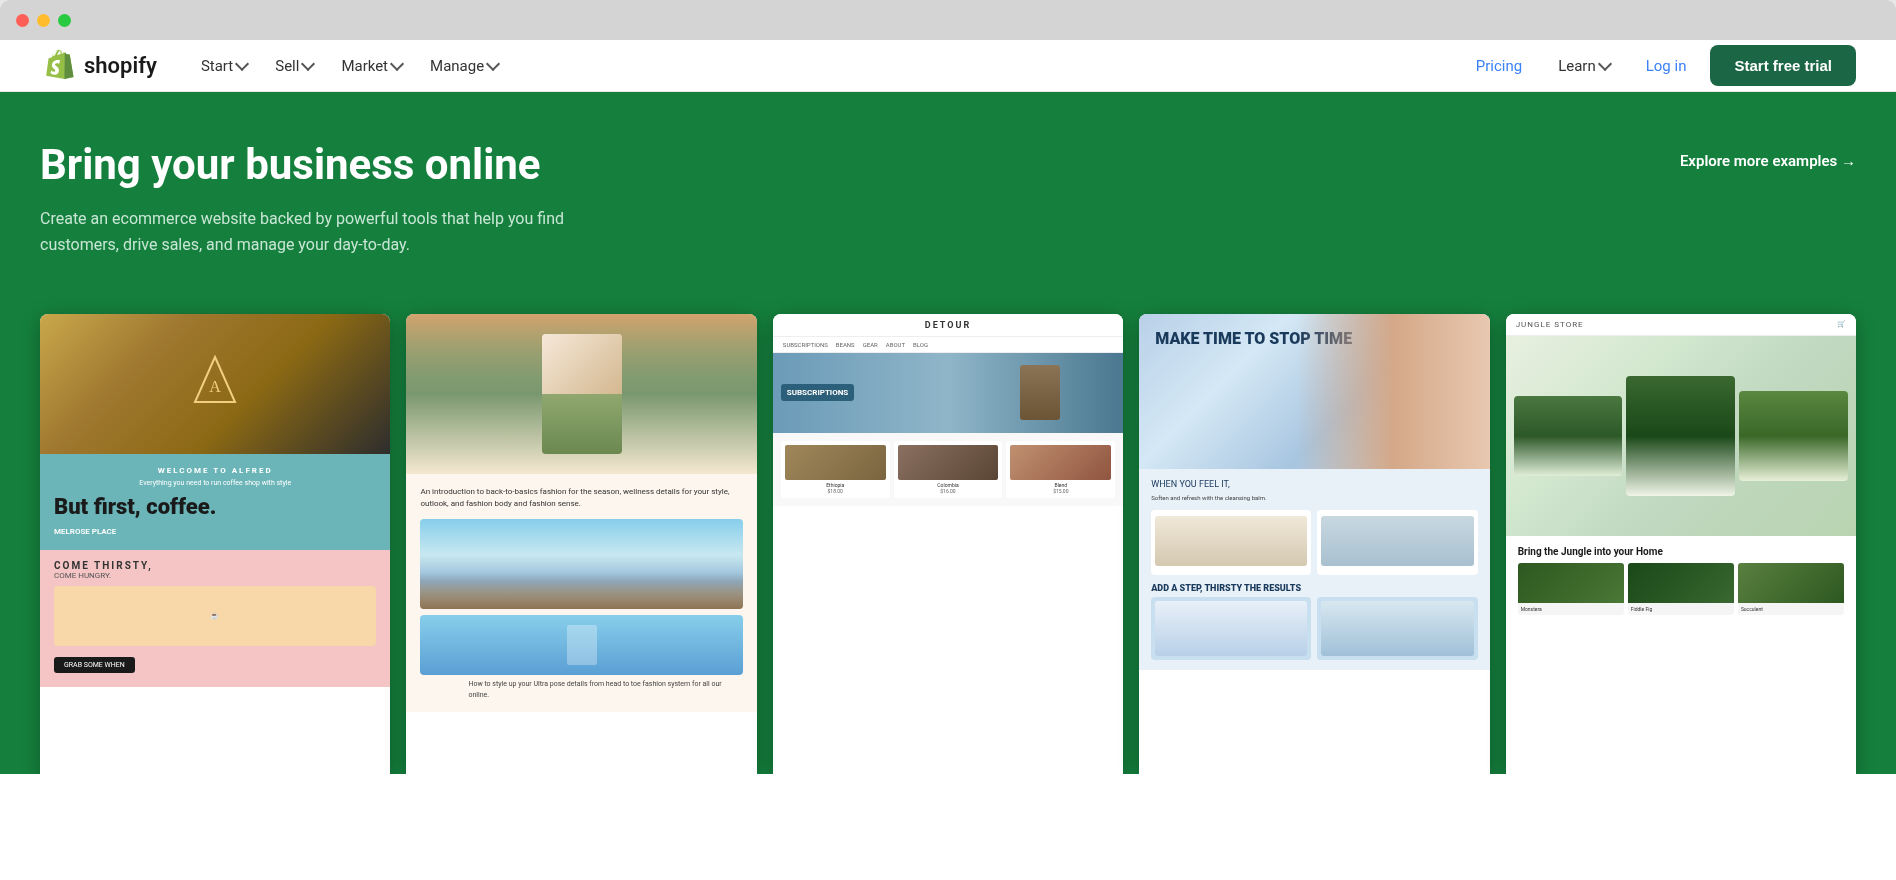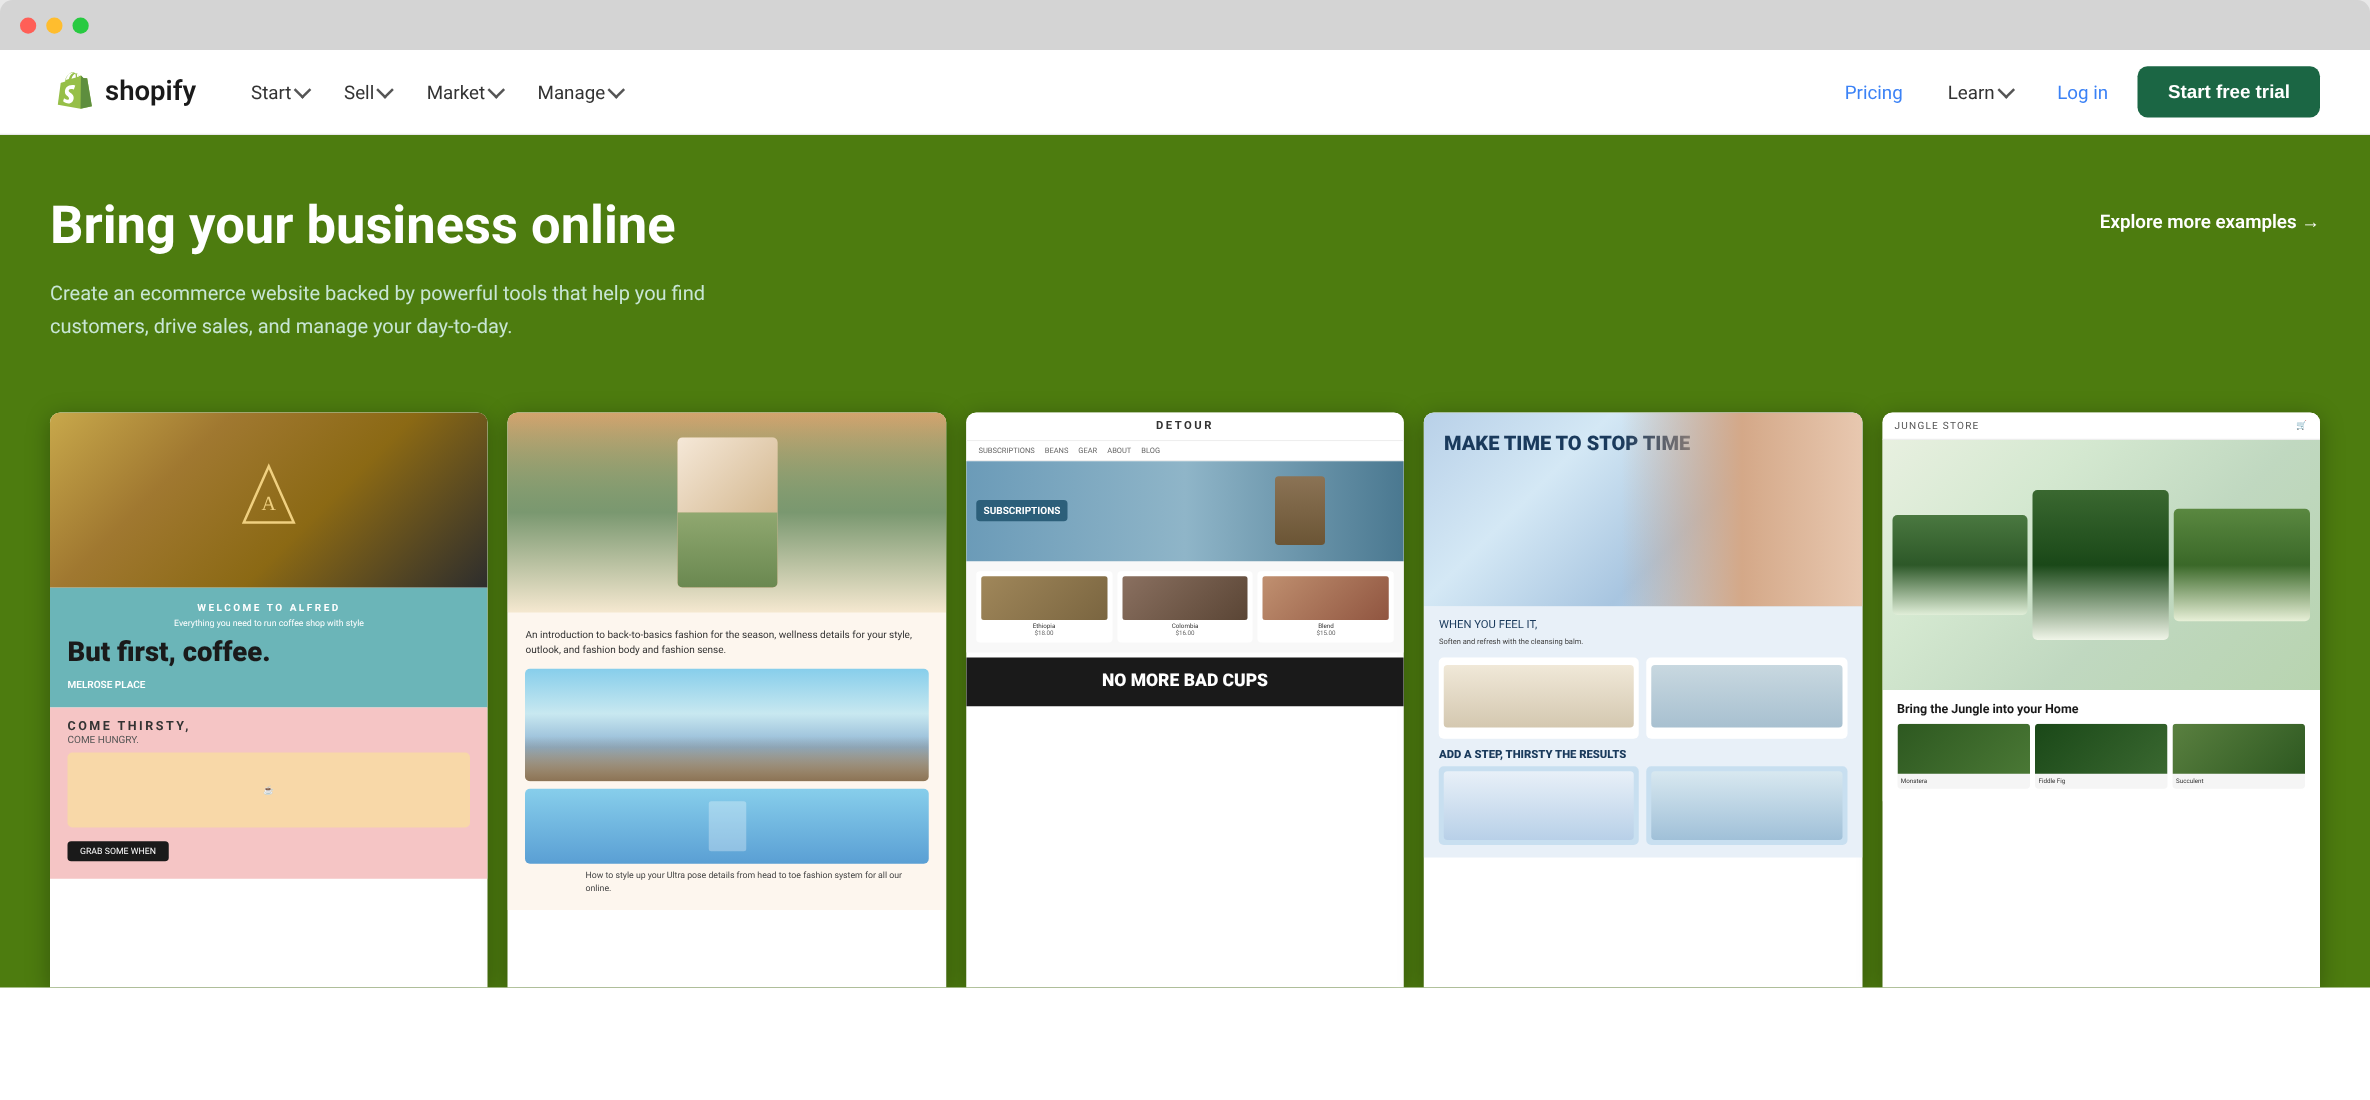--- a/index.html
+++ b/index.html
@@ -22,21 +22,21 @@
 
     
     .page-wrapper {
       background: #fff;
       min-height: 840px;
     }
 
     
     .navbar {
       background: #fff;
-      height: 68px;
+      height: 52px;
       display: flex;
       align-items: center;
       padding: 0 40px;
       border-bottom: 1px solid #e8e8e8;
       position: relative;
       z-index: 10;
     }
     .navbar-left {
       display: flex;
       align-items: center;
@@ -102,21 +102,21 @@
       padding: 12px 24px;
       border-radius: 8px;
       font-size: 15px;
       font-weight: 600;
       cursor: pointer;
       white-space: nowrap;
     }
 
     
     .hero {
-      background: #4d7c0f;
+      background: #15803d;
       padding: 48px 40px 0 40px;
       min-height: 600px;
       position: relative;
       overflow: hidden;
     }
     .hero-text {
       max-width: 700px;
       margin-bottom: 24px;
     }
     .hero-title {
@@ -649,23 +649,20 @@
               <div class="card3-prod-img" style="background:linear-gradient(135deg,#8a7060,#5a4535);"></div>
               <div class="card3-prod-name">Colombia</div>
               <div class="card3-prod-price">$16.00</div>
             </div>
             <div class="card3-prod-item">
               <div class="card3-prod-img" style="background:linear-gradient(135deg,#c09070,#905540);"></div>
               <div class="card3-prod-name">Blend</div>
               <div class="card3-prod-price">$15.00</div>
             </div>
           </div>
-          <div class="card3-banner">
-            <div class="card3-banner-text">NO MORE BAD CUPS</div>
-          </div>
         </div>
       </div>
 
       <div class="store-card">
         <div class="store-card-inner">
           <div class="card4-hero">
             <div class="card4-headline">MAKE TIME TO STOP TIME</div>
             <div class="card4-face-img" style="background:linear-gradient(to left,#e8c8b0 0%,#d4a888 50%,transparent 100%);"></div>
           </div>
           <div class="card4-body">

